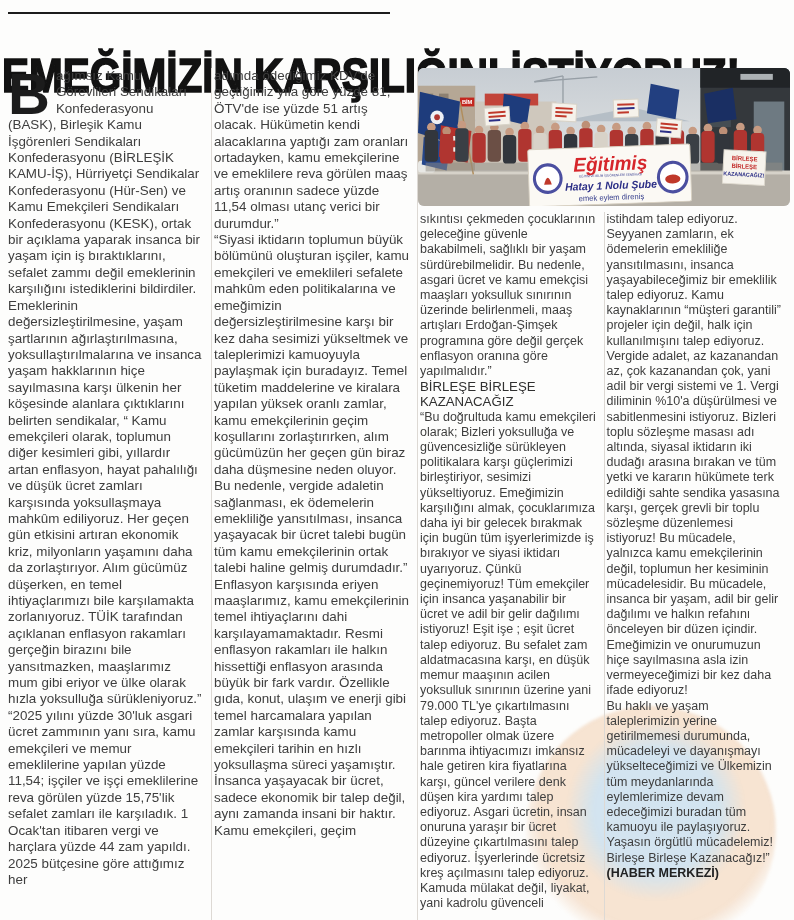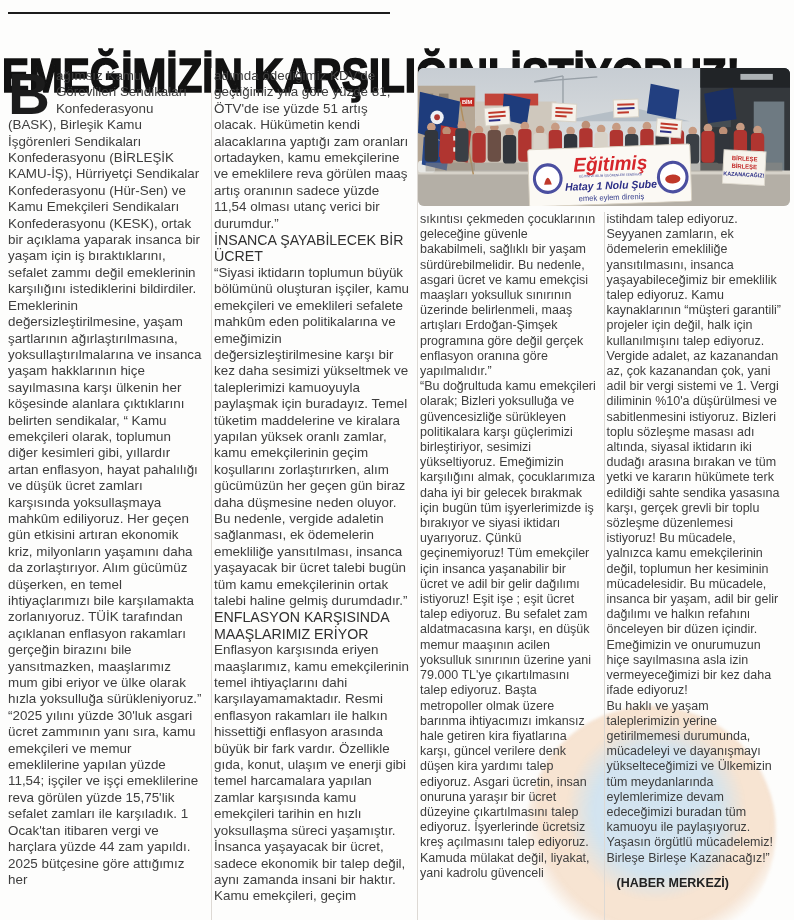--- a/index.html
+++ b/index.html
@@ -17,21 +17,21 @@
   .col1,.col2{width:196px;font-size:13.4px;line-height:16.4px;padding:0 7px 0 2px;border-right:1px solid #ddd9d4;}
   .right-wrap{flex:1;display:flex;flex-direction:column;}
   .photo{width:100%;height:138px;border-radius:6px;overflow:hidden;margin-bottom:6px;background:#cfd3d6;}
   .photo svg{display:block;width:100%;height:100%;}
   .right-cols{flex:1;display:flex;}
   .col3,.col4{width:50%;font-size:12.5px;line-height:15.2px;padding:0 7px 0 2px;}
   .col3{border-right:1px solid #ddd9d4;}
   .para{margin:0;}
   .subhead{margin:0;font-size:1.06em;color:#303030;}
   .dropcap{float:left;font-size:58px;line-height:46px;font-weight:bold;color:#1c1c1c;margin:3px 6px 0 0;}
-  .byline{margin:10px;font-weight:bold;color:#222;}
+  .byline{margin:0;font-weight:bold;color:#222;}
   .watermark{
     position:absolute;right:18px;bottom:-36px;width:250px;height:250px;border-radius:50%;
     background:radial-gradient(circle at 52% 42%, rgba(168,202,226,0.50) 0 32%, rgba(235,185,140,0.38) 46% 60%, rgba(235,185,140,0) 70%);
     filter:blur(1.5px);z-index:0;pointer-events:none;
   }
 </style>
 </head>
 <body>
 
 <div class="page">
@@ -42,23 +42,21 @@
   <div class="content">
 
     <div class="col col1">
       <p class="para"><span class="dropcap">B</span><span>ağımsız Kamu Görevlileri Sendikaları Konfederasyonu (BASK), Birleşik Kamu İşgörenleri Sendikaları Konfederasyonu (BİRLEŞİK KAMU-İŞ), Hürriyetçi Sendikalar Konfederasyonu (Hür-Sen) ve Kamu Emekçileri Sendikaları Konfederasyonu (KESK), ortak bir açıklama yaparak insanca bir yaşam için iş bıraktıklarını, sefalet zammı değil emeklerinin karşılığını istediklerini bildirdiler.</span></p>
       <p class="para">Emeklerinin değersizleştirilmesine, yaşam şartlarının ağırlaştırılmasına, yoksullaştırılmalarına ve insanca yaşam hakklarının hiçe sayılmasına karşı ülkenin her köşesinde alanlara çıktıklarını belirten sendikalar, “ Kamu emekçileri olarak, toplumun diğer kesimleri gibi, yıllardır artan enflasyon, hayat pahalılığı ve düşük ücret zamları karşısında yoksullaşmaya mahkûm ediliyoruz. Her geçen gün etkisini artıran ekonomik kriz, milyonların yaşamını daha da zorlaştırıyor. Alım gücümüz düşerken, en temel ihtiyaçlarımızı bile karşılamakta zorlanıyoruz. TÜİK tarafından açıklanan enflasyon rakamları gerçeğin birazını bile yansıtmazken, maaşlarımız mum gibi eriyor ve ülke olarak hızla yoksulluğa sürükleniyoruz.”</p>
       <p class="para">“2025 yılını yüzde 30'luk asgari ücret zammının yanı sıra, kamu emekçileri ve memur emeklilerine yapılan yüzde 11,54; işçiler ve işçi emeklilerine reva görülen yüzde 15,75'lik sefalet zamları ile karşıladık. 1 Ocak'tan itibaren vergi ve harçlara yüzde 44 zam yapıldı. 2025 bütçesine göre attığımız her</p>
     </div>
 
     <div class="col col2">
       <p class="para">adımda ödediğimiz KDV'de geçtiğimiz yıla göre yüzde 81, ÖTV'de ise yüzde 51 artış olacak. Hükümetin kendi alacaklarına yaptığı zam oranları ortadayken, kamu emekçilerine ve emeklilere reva görülen maaş artış oranının sadece yüzde 11,54 olması utanç verici bir durumdur.”</p>
-      <p class="subhead">İNSANCA ŞAYABİLECEK BİR ÜCRET</p>
       <p class="para">“Siyasi iktidarın toplumun büyük bölümünü oluşturan işçiler, kamu emekçileri ve emeklileri sefalete mahkûm eden politikalarına ve emeğimizin değersizleştirilmesine karşı bir kez daha sesimizi yükseltmek ve taleplerimizi kamuoyuyla paylaşmak için buradayız. Temel tüketim maddelerine ve kiralara yapılan yüksek oranlı zamlar, kamu emekçilerinin geçim koşullarını zorlaştırırken, alım gücümüzün her geçen gün biraz daha düşmesine neden oluyor. Bu nedenle, vergide adaletin sağlanması, ek ödemelerin emekliliğe yansıtılması, insanca yaşayacak bir ücret talebi bugün tüm kamu emekçilerinin ortak talebi haline gelmiş durumdadır.”</p>
-      <p class="subhead">ENFLASYON KARŞISINDA MAAŞLARIMIZ ERİYOR</p>
       <p class="para">Enflasyon karşısında eriyen maaşlarımız, kamu emekçilerinin temel ihtiyaçlarını dahi karşılayamamaktadır. Resmi enflasyon rakamları ile halkın hissettiği enflasyon arasında büyük bir fark vardır. Özellikle gıda, konut, ulaşım ve enerji gibi temel harcamalara yapılan zamlar karşısında kamu emekçileri tarihin en hızlı yoksullaşma süreci yaşamıştır. İnsanca yaşayacak bir ücret, sadece ekonomik bir talep değil, aynı zamanda insani bir haktır. Kamu emekçileri, geçim</p>
     </div>
 
     <div class="right-wrap">
 
       <div class="photo">
         <svg viewBox="0 0 390 140" preserveAspectRatio="none">
           <defs>
             <linearGradient id="sky" x1="0" y1="0" x2="0" y2="1">
               <stop offset="0" stop-color="#c7cdd3"></stop>
@@ -248,20 +246,21 @@
             <text x="202" y="123" text-anchor="middle" font-size="11" font-weight="bold" font-style="italic" fill="#2c2f86">Hatay 1 Nolu Şube</text>
             <text x="202" y="134" text-anchor="middle" font-size="8" fill="#39418e">emek eylem direniş</text>
           </g>
         </svg>
       </div>
 
       <div class="right-cols">
 
         <div class="col col3">
           <p class="para">sıkıntısı çekmeden çocuklarının geleceğine güvenle bakabilmeli, sağlıklı bir yaşam sürdürebilmelidir. Bu nedenle, asgari ücret ve kamu emekçisi maaşları yoksulluk sınırının üzerinde belirlenmeli, maaş artışları Erdoğan-Şimşek programına göre değil gerçek enflasyon oranına göre yapılmalıdır.”</p>
+          <p class="subhead">BİRLEŞE BİRLEŞE KAZANACAĞIZ</p>
           <p class="para">“Bu doğrultuda kamu emekçileri olarak; Bizleri yoksulluğa ve güvencesizliğe sürükleyen politikalara karşı güçlerimizi birleştiriyor, sesimizi yükseltiyoruz. Emeğimizin karşılığını almak, çocuklarımıza daha iyi bir gelecek bırakmak için bugün tüm işyerlerimizde iş bırakıyor ve siyasi iktidarı uyarıyoruz. Çünkü geçinemiyoruz! Tüm emekçiler için insanca yaşanabilir bir ücret ve adil bir gelir dağılımı istiyoruz! Eşit işe ; eşit ücret talep ediyoruz. Bu sefalet zam aldatmacasına karşı, en düşük memur maaşının acilen yoksulluk sınırının üzerine yani 79.000 TL'ye çıkartılmasını talep ediyoruz. Başta metropoller olmak üzere barınma ihtiyacımızı imkansız hale getiren kira fiyatlarına karşı, güncel verilere denk düşen kira yardımı talep ediyoruz. Asgari ücretin, insan onuruna yaraşır bir ücret düzeyine çıkartılmasını talep ediyoruz. İşyerlerinde ücretsiz kreş açılmasını talep ediyoruz. Kamuda mülakat değil, liyakat, yani kadrolu güvenceli</p>
         </div>
 
         <div class="col col4">
           <p class="para">istihdam talep ediyoruz. Seyyanen zamların, ek ödemelerin emekliliğe yansıtılmasını, insanca yaşayabileceğimiz bir emeklilik talep ediyoruz. Kamu kaynaklarının “müşteri garantili” projeler için değil, halk için kullanılmışını talep ediyoruz. Vergide adalet, az kazanandan az, çok kazanandan çok, yani adil bir vergi sistemi ve 1. Vergi diliminin %10'a düşürülmesi ve sabitlenmesini istiyoruz. Bizleri toplu sözleşme masası adı altında, siyasal iktidarın iki dudağı arasına bırakan ve tüm yetki ve kararın hükümete terk edildiği sahte sendika yasasına karşı, gerçek grevli bir toplu sözleşme düzenlemesi istiyoruz! Bu mücadele, yalnızca kamu emekçilerinin değil, toplumun her kesiminin mücadelesidir. Bu mücadele, insanca bir yaşam, adil bir gelir dağılımı ve halkın refahını önceleyen bir düzen içindir. Emeğimizin ve onurumuzun hiçe sayılmasına asla izin vermeyeceğimizi bir kez daha ifade ediyoruz!</p>
           <p class="para">Bu haklı ve yaşam taleplerimizin yerine getirilmemesi durumunda, mücadeleyi ve dayanışmayı yükselteceğimizi ve Ülkemizin tüm meydanlarında eylemlerimize devam edeceğimizi buradan tüm kamuoyu ile paylaşıyoruz. Yaşasın örgütlü mücadelemiz! Birleşe Birleşe Kazanacağız!”</p>
           <p class="byline">(HABER MERKEZİ)</p>
         </div>
       </div>
 

